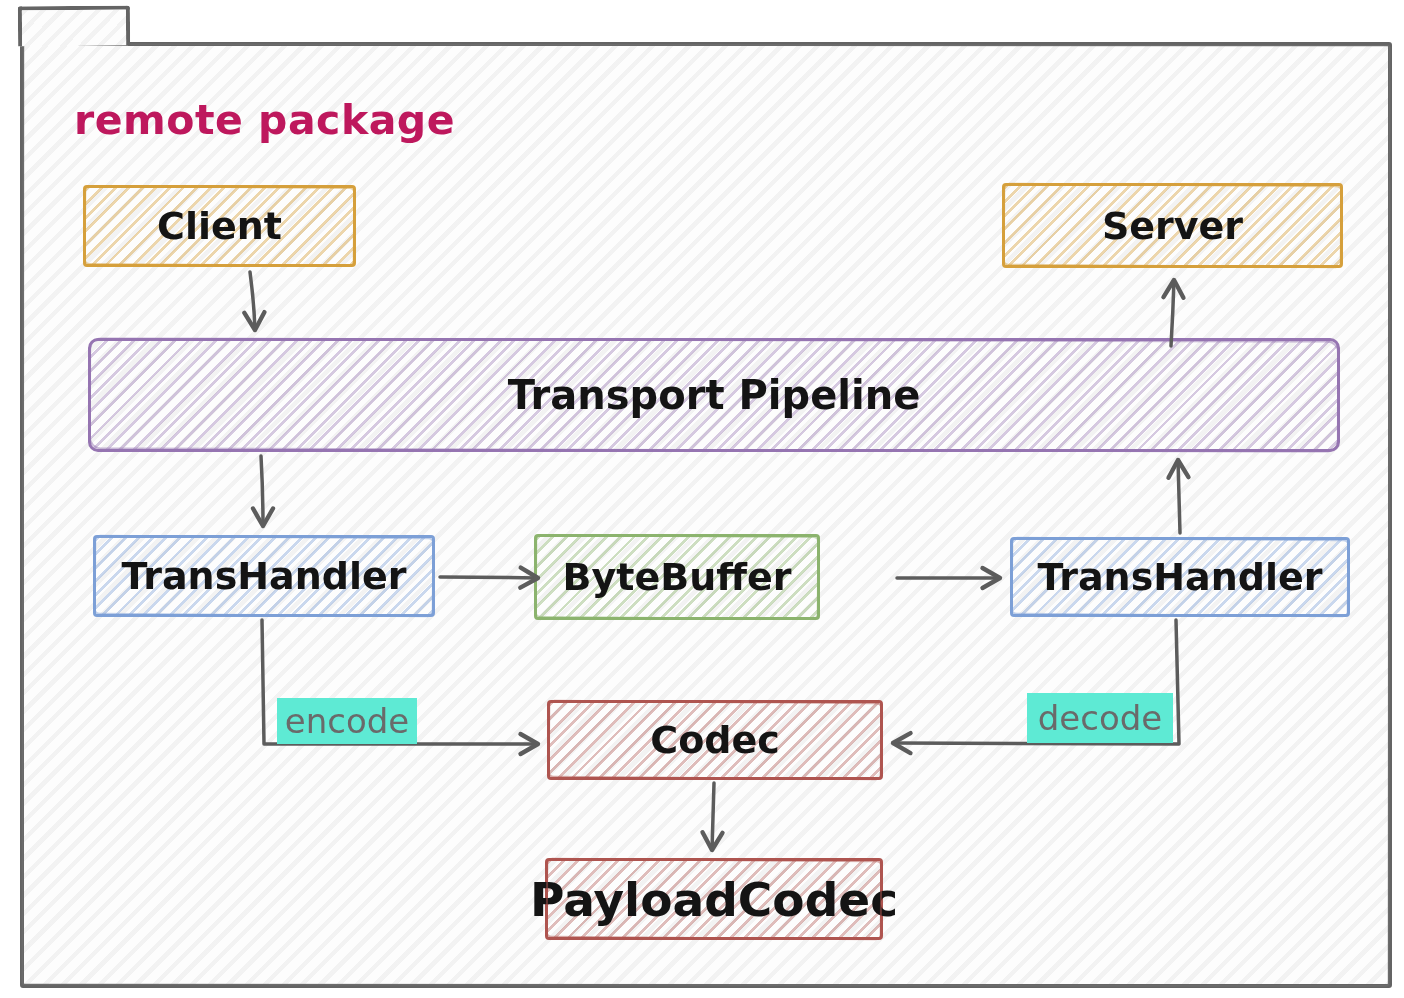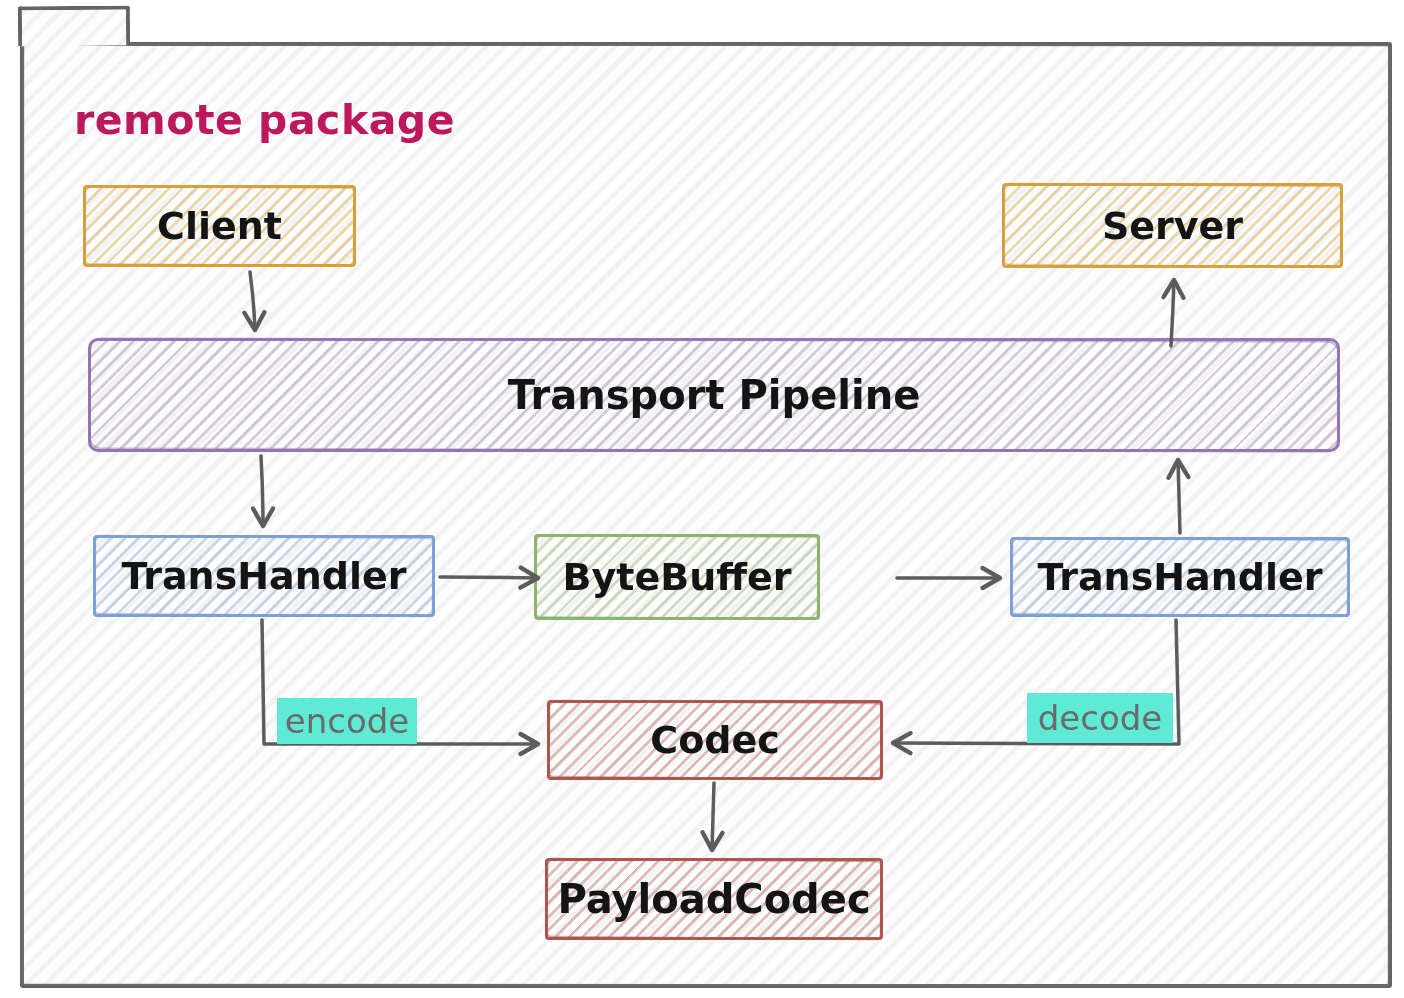--- a/index.html
+++ b/index.html
@@ -51,21 +51,21 @@
   .red   {--bc:#af5550;--hatch:rgba(175,85,80,.38);}
 
   #node-client       {left:83px;  top:185px; width:273px;  height:82px;}
   #node-server       {left:1002px;top:183px; width:341px;  height:85px;}
   #node-pipeline     {left:88px;  top:338px; width:1252px; height:114px;border-radius:10px;font-size:40px;}
   #node-pipeline::after{border-radius:12px;transform:rotate(.15deg);}
   #node-th-left      {left:93px;  top:535px; width:342px;  height:82px;}
   #node-bytebuffer   {left:534px; top:534px; width:286px;  height:86px;}
   #node-th-right     {left:1010px;top:537px; width:340px;  height:80px;}
   #node-codec        {left:547px; top:700px; width:336px;  height:80px;}
-  #node-payloadcodec {left:545px; top:858px; width:338px;  height:82px;font-size:40px;}
+  #node-payloadcodec {left:545px; top:858px; width:338px;  height:82px;font-size:47px;}
 
   
   .edge-label{
     position:absolute;z-index:6;background:#5eead4;
     display:flex;align-items:center;justify-content:center;
     color:#6a6a6a;font-size:34px;font-weight:500;
   }
   #label-encode{left:277px;top:698px;width:140px;height:46px;}
   #label-decode{left:1027px;top:693px;width:146px;height:50px;}
 

